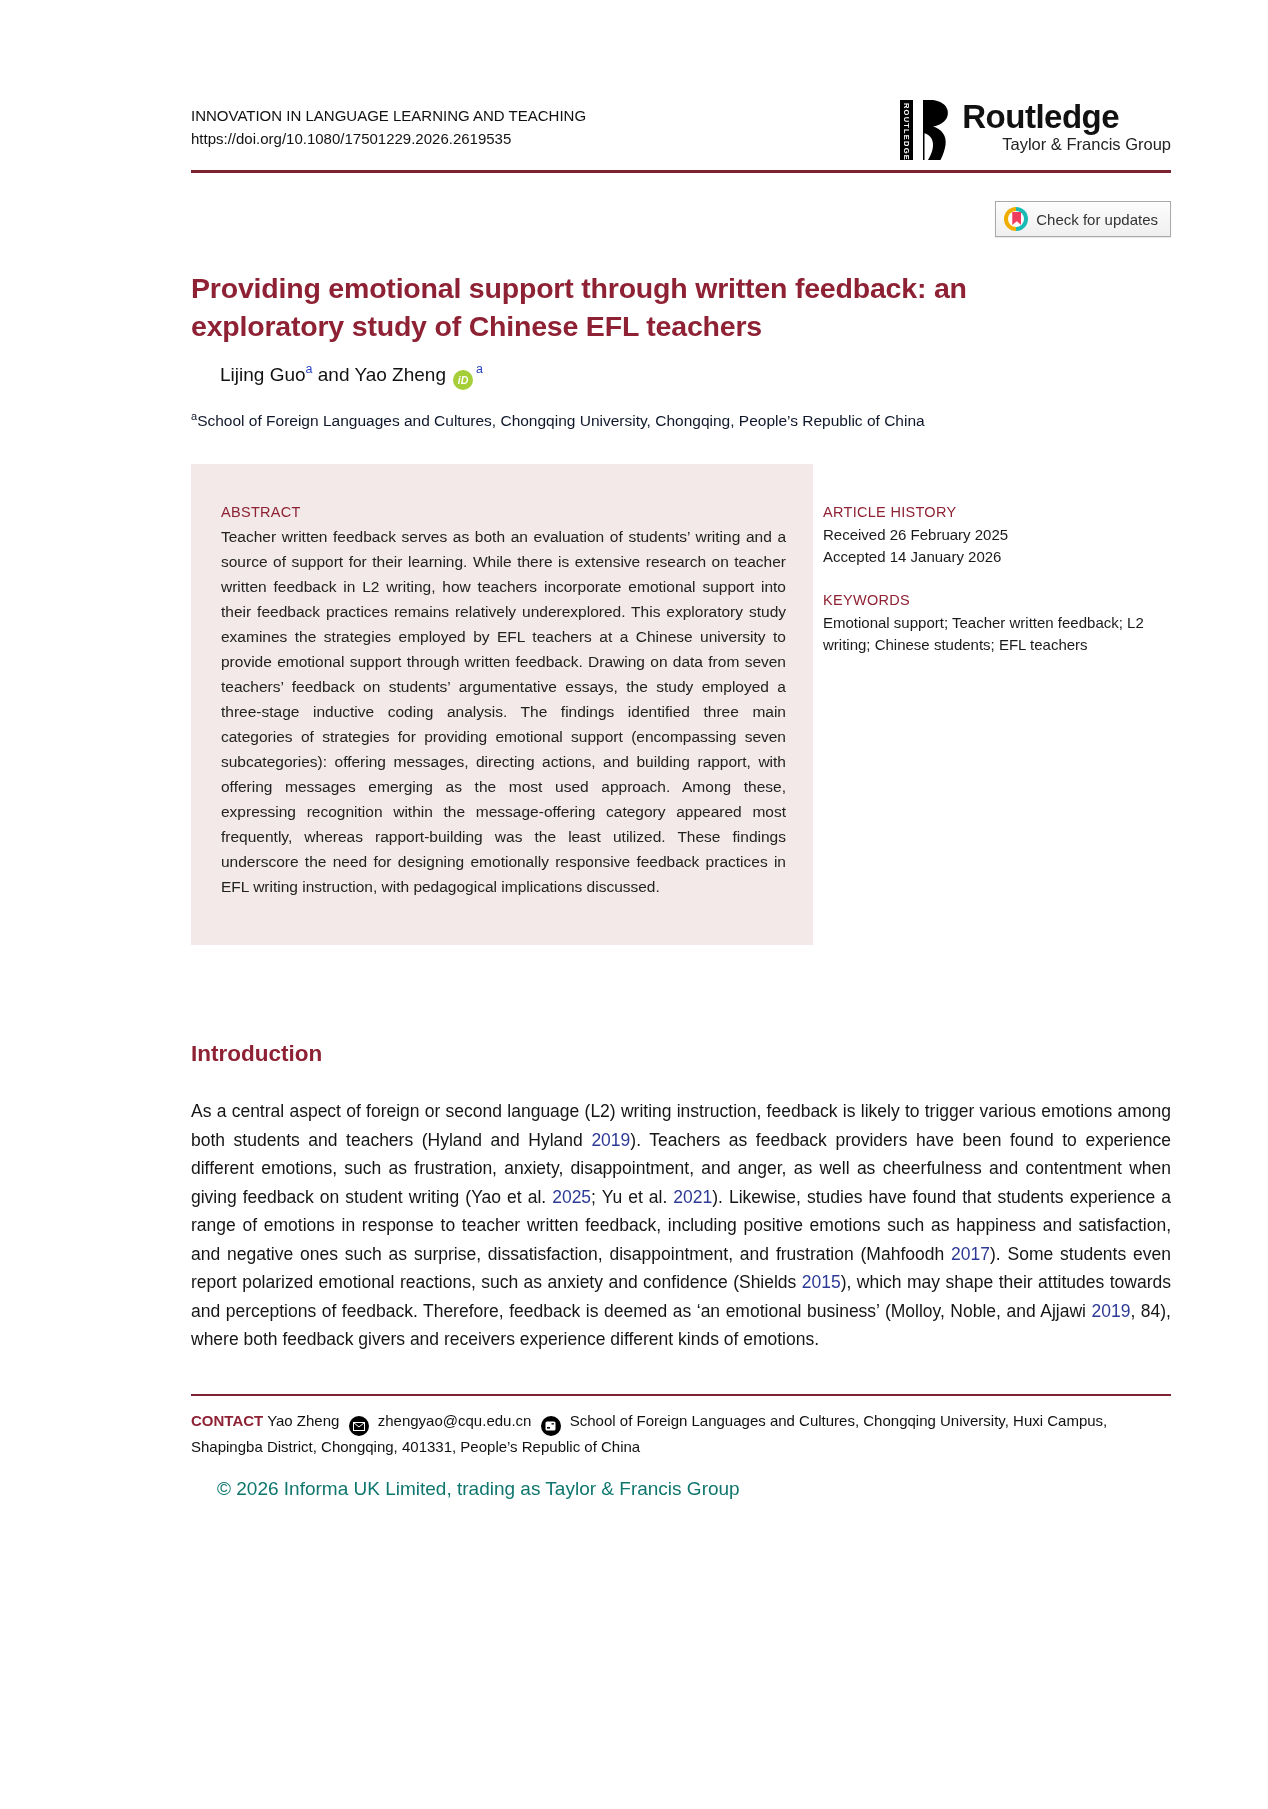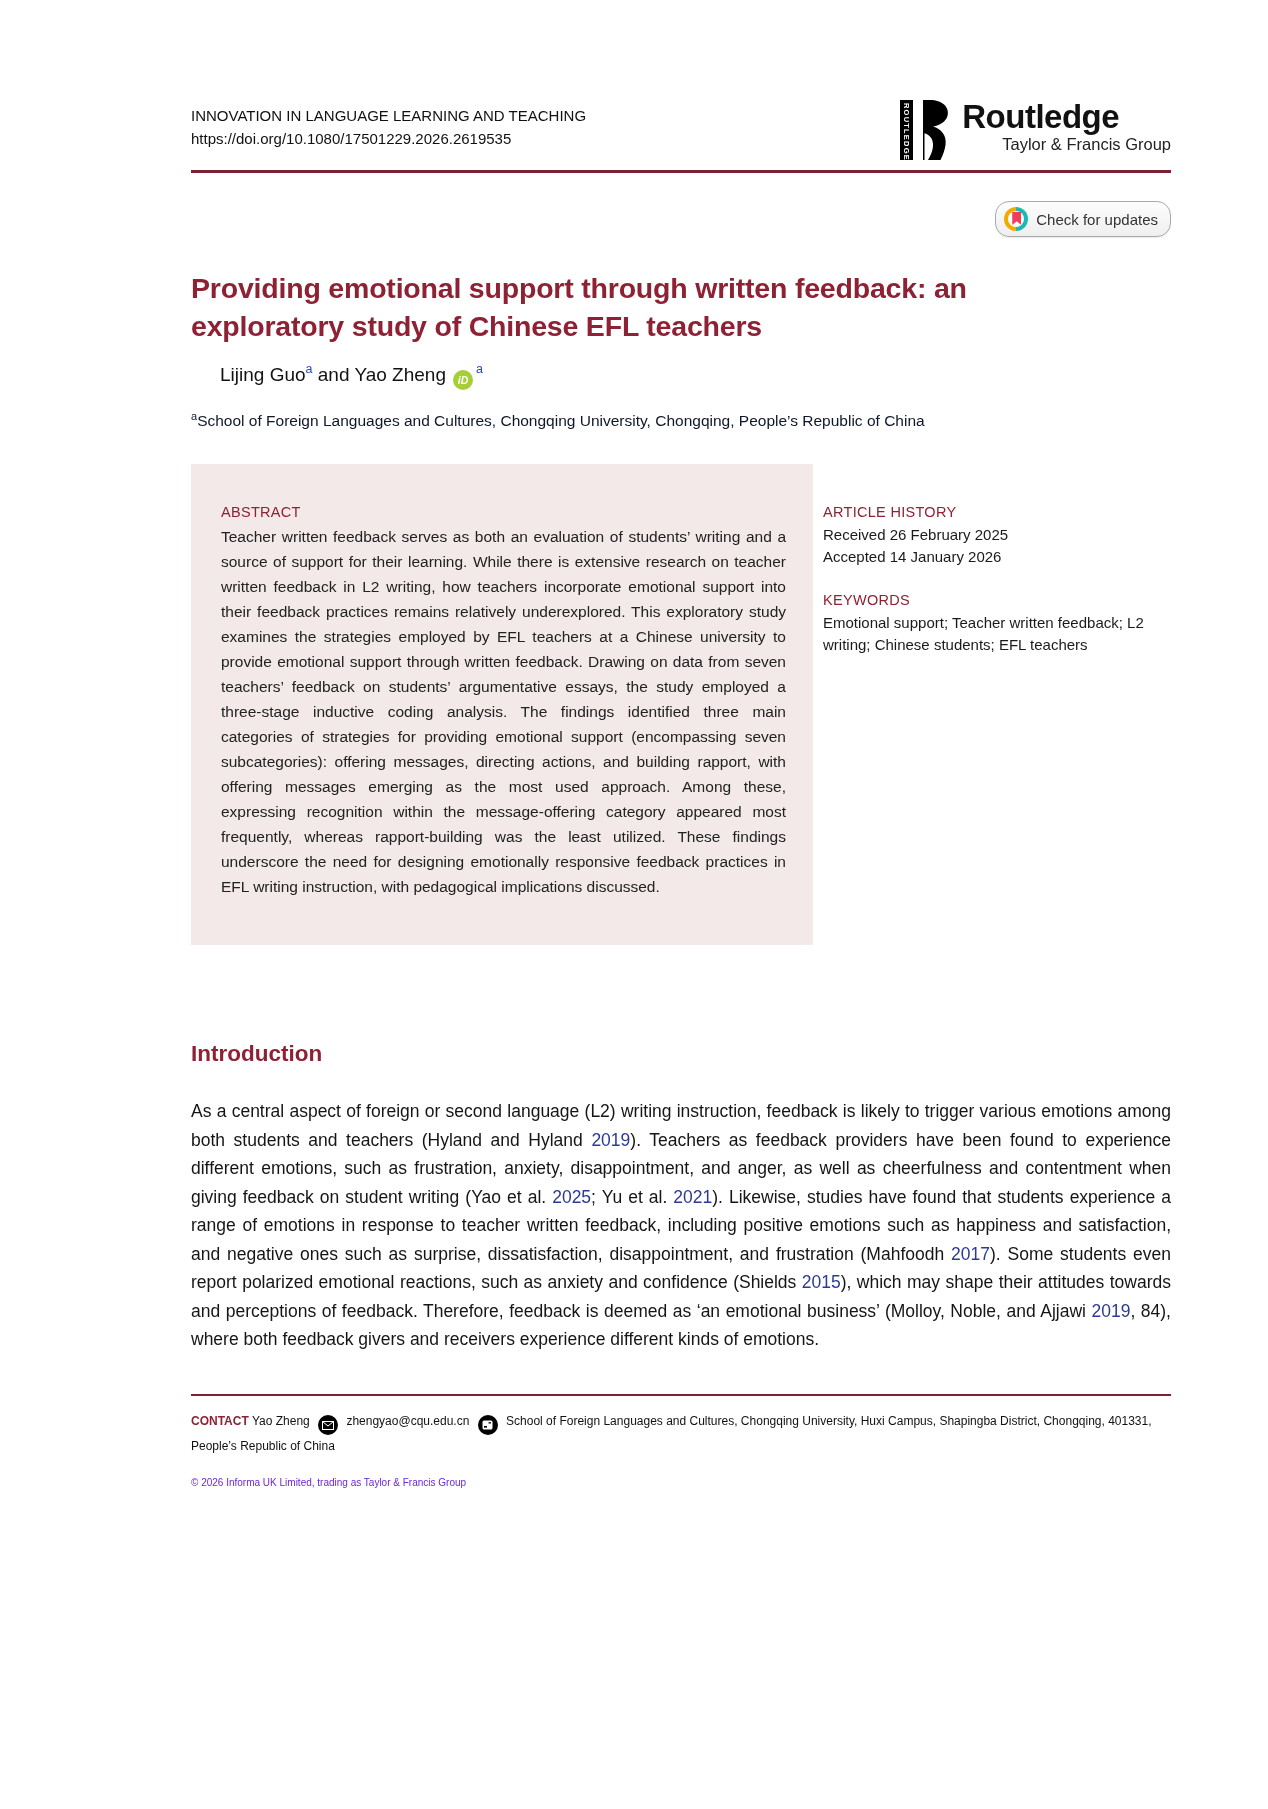--- a/index.html
+++ b/index.html
@@ -26,21 +26,21 @@
   .logo-name { font-size:33px; letter-spacing:-0.5px; color:#111; line-height:34px; font-weight:600; }
   .logo-group { font-size:16.5px; color:#222; line-height:20px;margin-left:40px; }
 
   .rule-header { border:none; border-top:3px solid #7d2230; margin-top:10px; }
   .rule-footer { border:none; border-top:2.5px solid #7d2230; }
 
   
   .updates-row { display:flex; justify-content:flex-end; margin-top:28px; }
   .check-updates {
     display:flex; align-items:center; gap:8px;
-    border:1px solid #a9a9a9; border-radius:14px;
+    border:1px solid #a9a9a9; border-radius:0;
     background:linear-gradient(#fdfdfd,#efefef);
     padding:5px 12px 5px 8px; font-size:15px; color:#333; cursor:pointer;
     font-family:inherit; box-shadow:0 1px 1px rgba(0,0,0,0.08);
   }
   .cfu-icon {
     width:24px; height:24px; border-radius:50%; position:relative; flex:0 0 auto;
     background:conic-gradient(from 0deg, #19b9b4 0 50%, #f0ad00 50% 100%);
   }
   .cfu-icon::before {
     content:""; position:absolute; inset:4px; background:#fff; border-radius:50%;
@@ -89,28 +89,28 @@
     margin-top:96px; font-size:22.5px; font-weight:bold; color:#8e2133;
   }
   .intro-par {
     margin-top:30px; font-size:17.5px; line-height:28.5px; color:#151515;
     text-align:justify;
   }
   .cite { color:#2c3a96; }
 
   
   .footer { margin-top:40px; }
-  .contact-par { margin-top:14px; font-size:12px; line-height:22px; color:#111; }
+  .contact-par { margin-top:14px; font-size:15px; line-height:22px; color:#111; }
   .contact-label { font-weight:bold; color:#8e2133; }
   .circle-icon {
     display:inline-flex; align-items:center; justify-content:center;
     width:20px; height:20px; border-radius:50%; background:#000;
     vertical-align:-5px; margin:0 5px;
   }
-  .copyright { margin-top:20px; font-size:10px; color:#6d28d9; }
+  .copyright { margin-top:20px; font-size:19px; color:#0f766e;margin-left:26px; }
 </style>
 </head>
 <body>
 
 <div class="page">
   <div class="content">
 
     <div class="masthead">
       <div class="journal-meta">
         <div>INNOVATION IN LANGUAGE LEARNING AND TEACHING</div>

